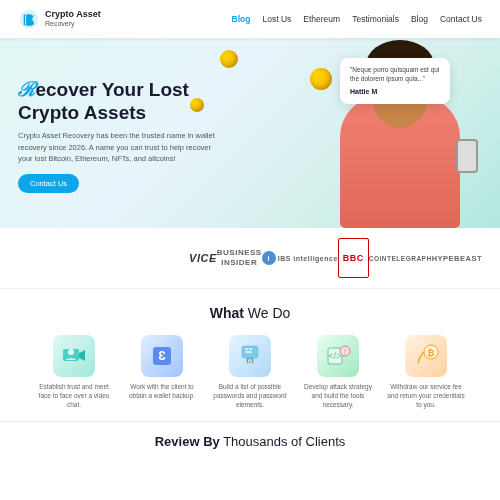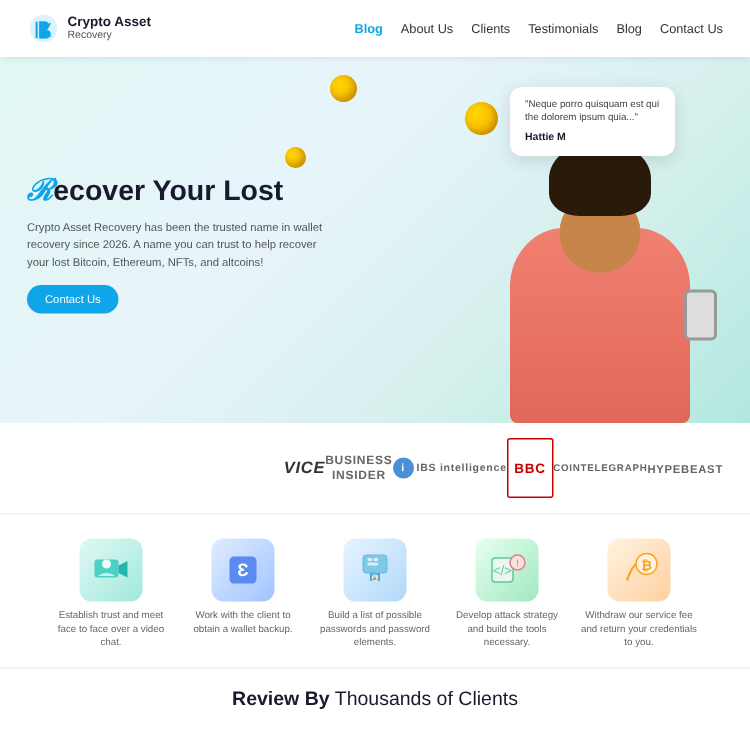--- a/index.html
+++ b/index.html
@@ -16,21 +16,21 @@
     .logo-text { font-size: 9px; font-weight: 700; color: #1a1a2e; line-height: 1.2; }
     .logo-text span { display: block; font-size: 7px; font-weight: 400; color: #555; }
     .nav-links { display: flex; gap: 12px; align-items: center; }
     .nav-links a { font-size: 8.5px; color: #333; text-decoration: none; }
     .nav-links a.active { color: #0ea5e9; font-weight: 600; }
 
     
     .hero {
       background: linear-gradient(135deg, #e0f7f4 0%, #e8f4fb 40%, #d4f0ec 70%, #b2e8e0 100%);
       display: flex; align-items: stretch; position: relative;
-      height: 244px; overflow: hidden;
+      height: 190px; overflow: hidden;
     }
     .hero-left { flex: 0 0 55%; padding: 18px 18px 14px 18px; display: flex; flex-direction: column; justify-content: center; }
     .hero-title { font-size: 19px; font-weight: 800; color: #1a1a2e; line-height: 1.2; margin-bottom: 6px; }
     .hero-logo-r { color: #0ea5e9; font-style: italic; font-size: 20px; }
     .hero-desc { font-size: 7.5px; color: #555; line-height: 1.5; margin-bottom: 10px; max-width: 200px; }
     .hero-btns { display: flex; gap: 8px; }
     .btn-primary { background: #0ea5e9; color: #fff; border: none; border-radius: 20px; padding: 5px 12px; font-size: 7.5px; cursor: pointer; }
     .btn-secondary { background: transparent; color: #333; border: 1.5px solid #ccc; border-radius: 20px; padding: 5px 12px; font-size: 7.5px; cursor: pointer; }
 
     .hero-right { flex: 0 0 45%; position: relative; overflow: hidden; }
@@ -95,38 +95,39 @@
       <line x1="16" y1="10" x2="17" y2="8" stroke="#0ea5e9" stroke-width="1"></line>
       <line x1="16" y1="16" x2="17" y2="18" stroke="#0ea5e9" stroke-width="1"></line>
     </svg>
     <div class="logo-text">
       <span style="font-size:9px;font-weight:700;color:#1a1a2e;">Crypto Asset</span>
       <span>Recovery</span>
     </div>
   </div>
   <div class="nav-links">
     <a class="active">Blog</a>
-    <a>About Us</a>
-    <a>Clients</a>
+    <a>Lost Us</a>
+    <a>Ethereum</a>
     <a>Testimonials</a>
     <a>Blog</a>
     <a>Contact Us</a>
   </div>
 </nav>
 
 <section class="hero">
 
   <div class="coin" style="width:18px;height:18px;top:12px;left:220px;"></div>
   <div class="coin" style="width:22px;height:22px;top:30px;left:310px;"></div>
   <div class="coin" style="width:14px;height:14px;top:60px;left:190px;"></div>
   <div class="coin" style="width:18px;height:18px;bottom:20px;right:130px;background:radial-gradient(circle at 35% 35%, #ffd700, #f0a500);border-radius:50%;position:absolute;"></div>
 
   <div class="hero-left">
     <h1 class="hero-title">
       <span class="hero-logo-r">ℛ</span><span>ecover Your Lost</span><br>
+      <span>Crypto Assets</span>
     </h1>
     <p class="hero-desc">Crypto Asset Recovery has been the trusted name in wallet recovery since 2026. A name you can trust to help recover your lost Bitcoin, Ethereum, NFTs, and altcoins!</p>
     <div class="hero-btns">
       <button class="btn-primary">Contact Us</button>
     </div>
   </div>
 
   <div class="hero-right">
 
     <div style="position:absolute;right:0;bottom:0;width:200px;height:190px;overflow:hidden;">
@@ -153,20 +154,23 @@
   <span class="brand-item" style="display:flex;align-items:center;gap:2px;">
     <span style="width:14px;height:14px;background:#4a90d9;border-radius:50%;display:inline-flex;align-items:center;justify-content:center;color:#fff;font-size:7px;">i</span>
     <span style="font-size:7px;">IBS intelligence</span>
   </span>
   <span class="brand-item bbc">BBC</span>
   <span class="brand-item" style="font-size:6.5px;">COINTELEGRAPH</span>
   <span class="brand-item" style="font-size:7.5px;">HYPEBEAST</span>
 </div>
 
 <section class="what-section">
+  <h2 class="section-title">
+    <strong>What</strong><span> We Do</span>
+  </h2>
   <div class="cards-row">
 
     <div class="service-card">
       <div class="card-icon teal">
 
         <svg width="26" height="26" viewBox="0 0 26 26" fill="none">
           <rect x="2" y="6" width="16" height="12" rx="2" fill="#4dd0c4"></rect>
           <polygon points="18,10 24,7 24,18 18,15" fill="#26b5aa"></polygon>
           <circle cx="10" cy="9" r="3" fill="#fff" opacity="0.9"></circle>
           <path d="M4 17 Q10 13 16 17" fill="#fff" opacity="0.7"></path>

